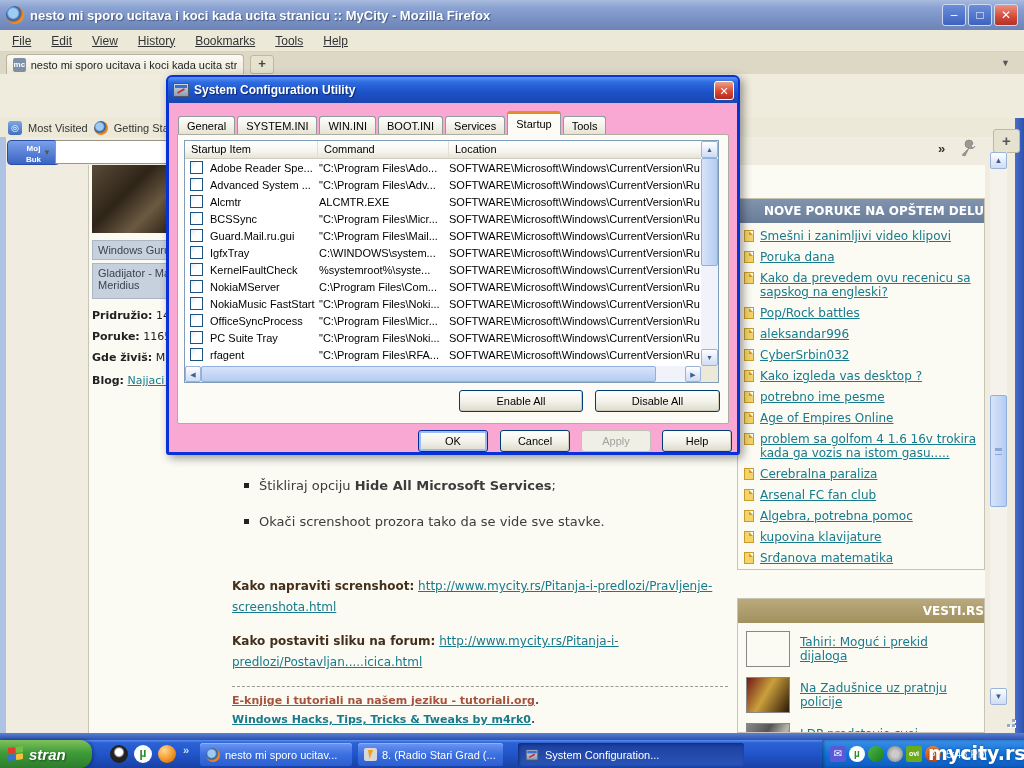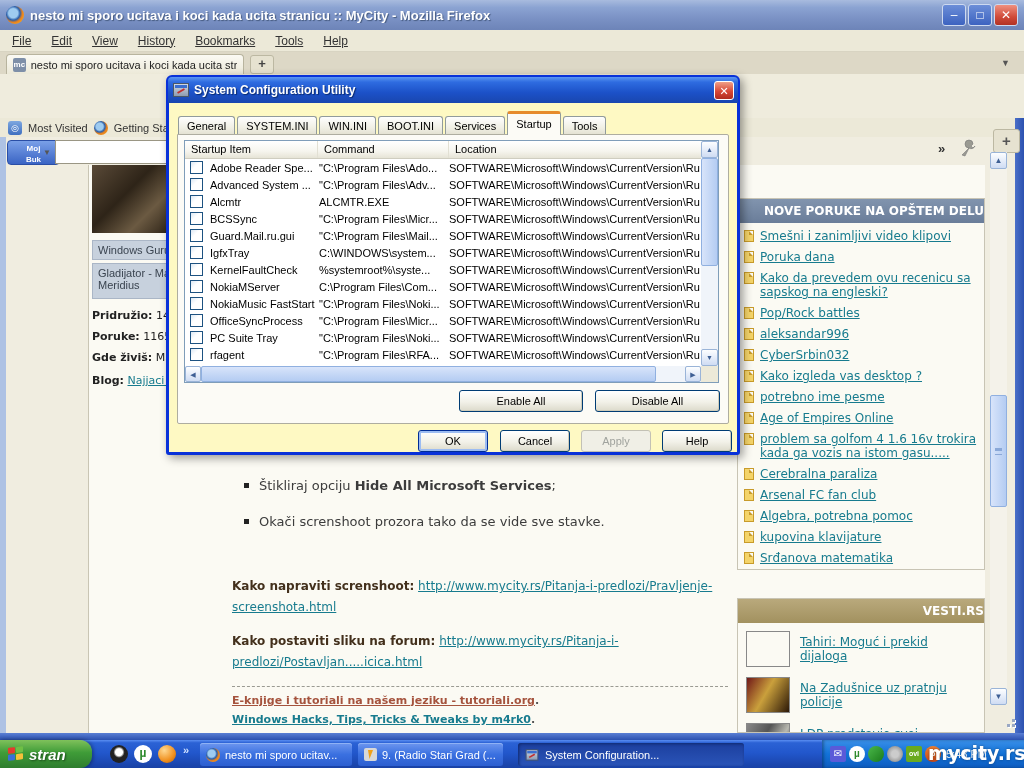--- a/index.html
+++ b/index.html
@@ -143,21 +143,21 @@
     border:1px solid #9ab4d8; border-radius:2px; color:#3e5f94; font-size:8px; text-align:center; line-height:16px; }
   .scr-thumb { position:absolute; left:990px; width:17px; background:linear-gradient(90deg,#d8e4fa,#b4ccf2);
     border:1px solid #90b0e0; border-radius:2px; }
   .scr-thumb::after { content:""; position:absolute; left:4px; top:50%; width:7px; height:5px;
     border-top:1px solid #8aa8d8; border-bottom:1px solid #8aa8d8; margin-top:-3px; box-shadow:0 2px 0 #8aa8d8 inset; }
   .resize-grip { position:absolute; left:1000px; top:712px; width:16px; height:16px; }
   .resize-grip i { position:absolute; width:3px; height:3px; background:#9aa8c4; box-shadow:1px 1px 0 #fff; }
 
   
   .dlg { position:absolute; left:166px; top:75px; width:574px; height:380px;
-    border:3px solid #0831d9; border-radius:6px 6px 3px 3px; background:#fef9c3;
+    border:3px solid #0831d9; border-radius:6px 6px 3px 3px; background:#f9a8d4;
     box-shadow:3px 3px 10px rgba(0,0,0,.4); z-index:50; }
   .dlg-titlebar { position:absolute; left:-1px; top:-1px; width:570px; height:26px; border-radius:4px 4px 0 0;
     background:linear-gradient(180deg,#5a96f2 0%,#2e6be0 20%,#1c51c8 60%,#1946ae 100%);
     display:flex; align-items:center; padding:0 5px; gap:5px; }
   .dlg-title { color:#fff; font-weight:bold; font-size:12px; text-shadow:1px 1px 1px #0a2a6e; }
   .msconfig-ico { width:16px; height:14px; background:linear-gradient(180deg,#cfd8e4,#8e9cb0); border:1px solid #4a5868; position:relative; }
   .msconfig-ico::before { content:""; position:absolute; left:1px; top:1px; width:12px; height:3px; background:#3a6fd0; }
   .msconfig-ico::after { content:""; position:absolute; left:3px; top:6px; width:8px; height:2px; background:#c03030; transform:rotate(-30deg); }
   .dlg-close { position:absolute; right:3px; top:3px; width:20px; height:19px; border:1px solid #fff; border-radius:3px;
     background:linear-gradient(180deg,#f0a088,#d84836 55%,#b02c1e); color:#fff; font-size:11px; font-weight:bold;
@@ -597,21 +597,21 @@
     <div class="ql-icon ut-ico q">µ</div>
     <div class="ql-icon ball-ico"></div>
     <div class="ql-chevron">»</div>
 
     <div class="taskbtn" style="left:200px;width:152px">
       <span class="tb-ffx"></span>
       <span>nesto mi sporo ucitav...</span>
     </div>
     <div class="taskbtn" style="left:358px;width:145px">
       <span class="tb-winamp"></span>
-      <span>9. (Radio Stari Grad (...</span>
+      <span>8. (Radio Stari Grad (...</span>
     </div>
     <div class="taskbtn pressed" style="left:518px;width:226px">
       <span class="msconfig-ico tb-msc"></span>
       <span>System Configuration...</span>
     </div>
 
     <div class="lang">EN</div>
     <div class="tray">
       <span class="tray-ico env"></span>
       <span class="tray-ico ut2">µ</span>

